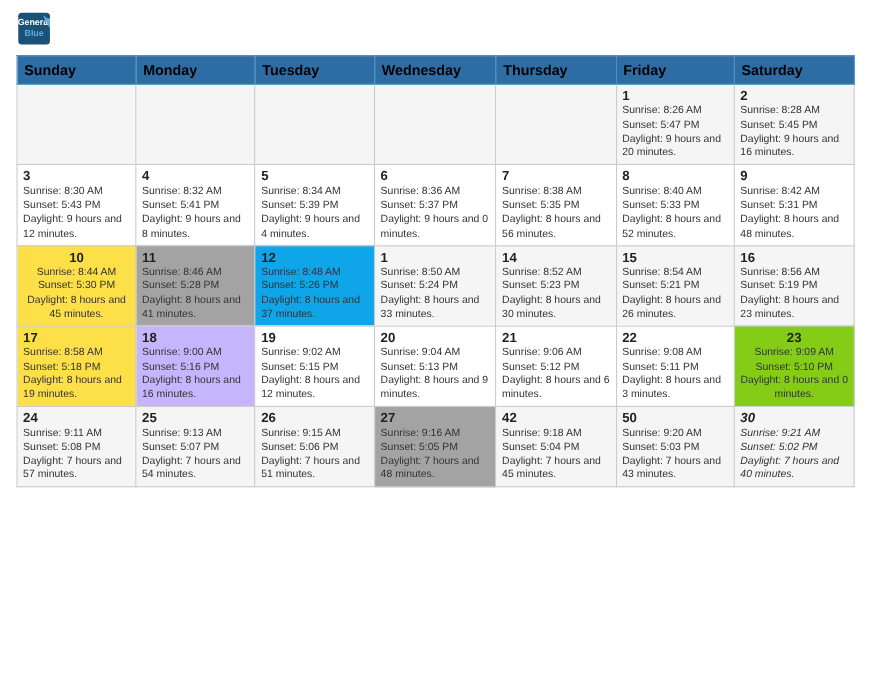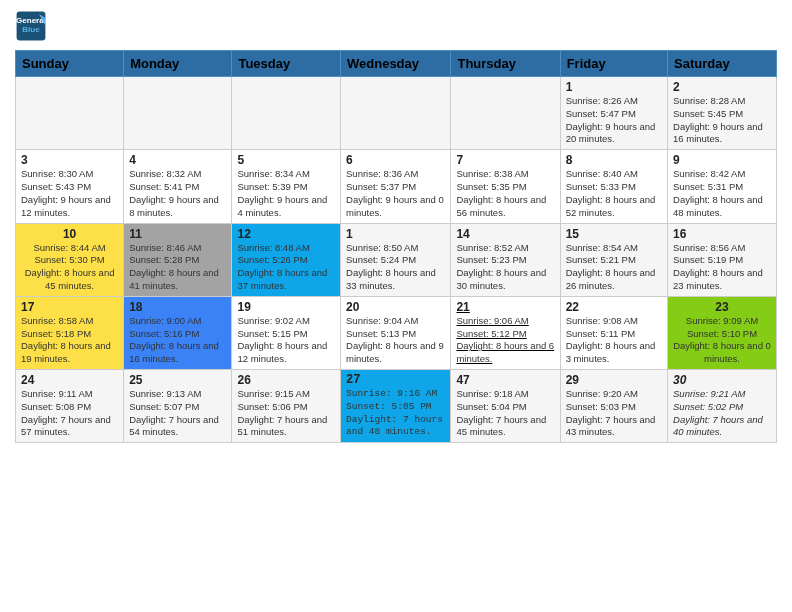--- a/index.html
+++ b/index.html
@@ -159,33 +159,33 @@
           <td style="background: rgb(245, 245, 245);">
             <span class="day-num">16</span>
             <div class="day-info">Sunrise: 8:56 AM<br>Sunset: 5:19 PM<br>Daylight: 8 hours and 23 minutes.</div>
           </td>
         </tr>
         <tr>
           <td style="background: #fde047;">
             <span class="day-num">17</span>
             <div class="day-info">Sunrise: 8:58 AM<br>Sunset: 5:18 PM<br>Daylight: 8 hours and 19 minutes.</div>
           </td>
-          <td style="background: #3b82f6;">
+          <td style="background: #c4b5fd;">
             <span class="day-num">18</span>
             <div class="day-info">Sunrise: 9:00 AM<br>Sunset: 5:16 PM<br>Daylight: 8 hours and 16 minutes.</div>
           </td>
           <td style="background: rgb(255, 255, 255);">
             <span class="day-num">19</span>
             <div class="day-info">Sunrise: 9:02 AM<br>Sunset: 5:15 PM<br>Daylight: 8 hours and 12 minutes.</div>
           </td>
           <td style="background: rgb(255, 255, 255);">
             <span class="day-num">20</span>
             <div class="day-info">Sunrise: 9:04 AM<br>Sunset: 5:13 PM<br>Daylight: 8 hours and 9 minutes.</div>
           </td>
-          <td style="background: rgb(255, 255, 255); text-decoration: underline;">
+          <td style="background: rgb(255, 255, 255);">
             <span class="day-num">21</span>
             <div class="day-info">Sunrise: 9:06 AM<br>Sunset: 5:12 PM<br>Daylight: 8 hours and 6 minutes.</div>
           </td>
           <td style="background: rgb(255, 255, 255);">
             <span class="day-num">22</span>
             <div class="day-info">Sunrise: 9:08 AM<br>Sunset: 5:11 PM<br>Daylight: 8 hours and 3 minutes.</div>
           </td>
           <td style="background: #84cc16; text-align: center;">
             <span class="day-num">23</span>
             <div class="day-info">Sunrise: 9:09 AM<br>Sunset: 5:10 PM<br>Daylight: 8 hours and 0 minutes.</div>
@@ -197,30 +197,30 @@
             <div class="day-info">Sunrise: 9:11 AM<br>Sunset: 5:08 PM<br>Daylight: 7 hours and 57 minutes.</div>
           </td>
           <td style="background: rgb(245, 245, 245);">
             <span class="day-num">25</span>
             <div class="day-info">Sunrise: 9:13 AM<br>Sunset: 5:07 PM<br>Daylight: 7 hours and 54 minutes.</div>
           </td>
           <td style="background: rgb(245, 245, 245);">
             <span class="day-num">26</span>
             <div class="day-info">Sunrise: 9:15 AM<br>Sunset: 5:06 PM<br>Daylight: 7 hours and 51 minutes.</div>
           </td>
-          <td style="background: #0ea5e9; font-family: Liberation Mono, monospace;">
+          <td style="background: #a3a3a3;">
             <span class="day-num">27</span>
             <div class="day-info">Sunrise: 9:16 AM<br>Sunset: 5:05 PM<br>Daylight: 7 hours and 48 minutes.</div>
           </td>
           <td style="background: rgb(245, 245, 245);">
-            <span class="day-num">47</span>
+            <span class="day-num">42</span>
             <div class="day-info">Sunrise: 9:18 AM<br>Sunset: 5:04 PM<br>Daylight: 7 hours and 45 minutes.</div>
           </td>
           <td style="background: rgb(245, 245, 245);">
-            <span class="day-num">29</span>
+            <span class="day-num">50</span>
             <div class="day-info">Sunrise: 9:20 AM<br>Sunset: 5:03 PM<br>Daylight: 7 hours and 43 minutes.</div>
           </td>
           <td style="background: rgb(245, 245, 245); font-style: italic;">
             <span class="day-num">30</span>
             <div class="day-info">Sunrise: 9:21 AM<br>Sunset: 5:02 PM<br>Daylight: 7 hours and 40 minutes.</div>
           </td>
         </tr>
       </tbody>
   </table>
 </div>

